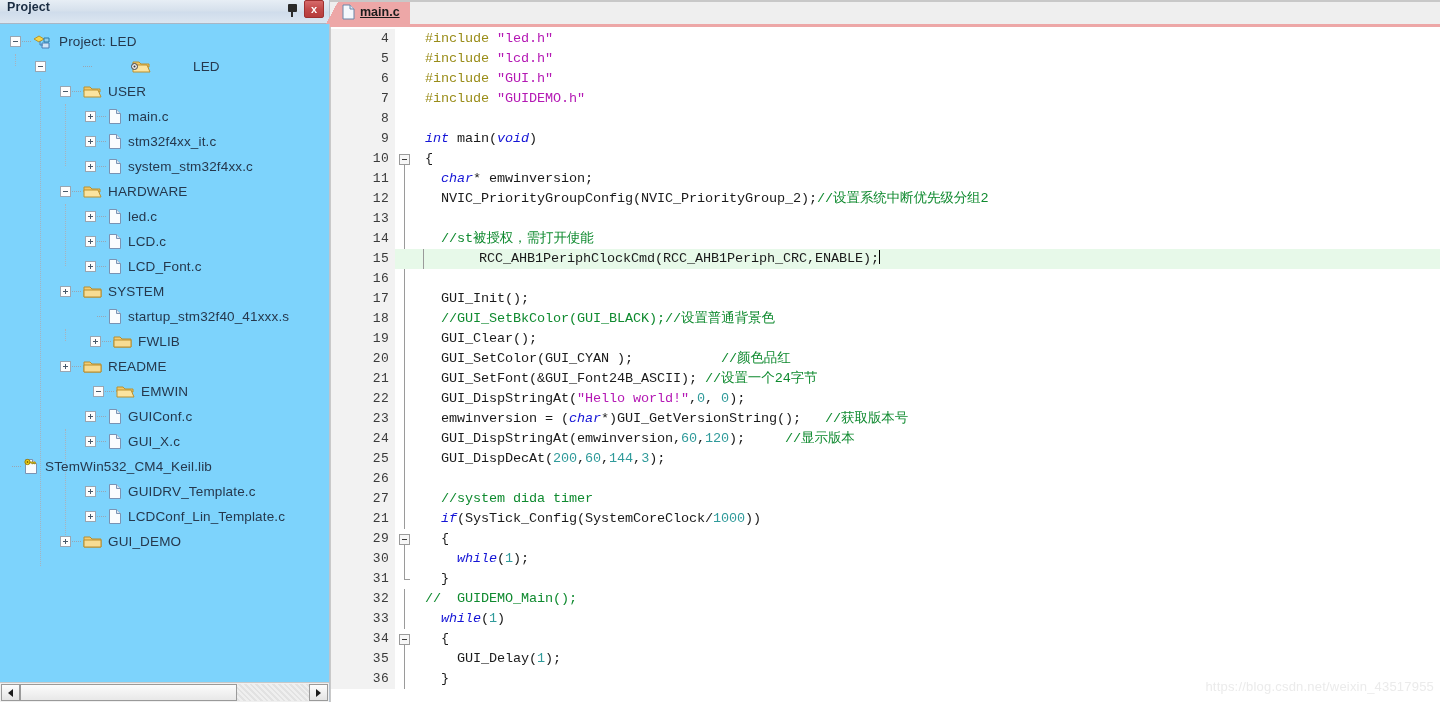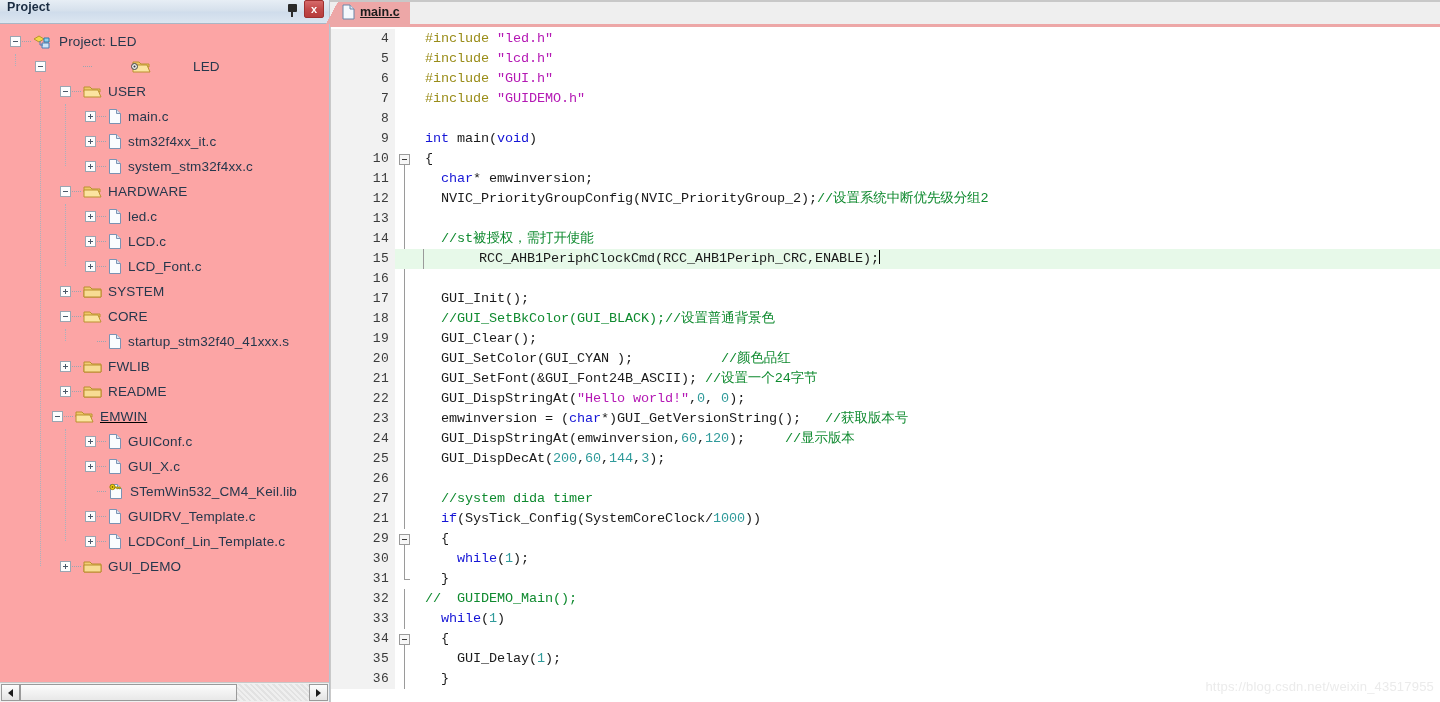--- a/index.html
+++ b/index.html
@@ -59,21 +59,21 @@
     margin-right: 3px;
   }
   .close-x {
     color: #ffffff; font-size: 11px; font-weight: 700;
     font-family: "Liberation Sans", sans-serif;
     line-height: 1;
   }
 
   .tree-area {
     flex: 1 1 auto;
-    background: #fca5a5;
+    background: #7dd3fc;
     overflow: hidden;
     padding-top: 5px;
     position: relative;
   }
   .tnode {
     height: 25px;
     display: flex; align-items: center;
     white-space: nowrap;
     position: relative;
   }
@@ -260,21 +260,21 @@
     flex: 1 1 auto;
     font-size: 13.5px;
     line-height: 20px;
     white-space: pre;
     padding-left: 8px;
     color: #1a1a1a;
     font-family: "Liberation Mono", monospace;
     letter-spacing: -0.1px;
   }
   
-  .k  { color: #1515d6; }            
+  .k  { color: #1515d6; font-style: italic; }            
   .pp { color: #9a8d1a; }            
   .st { color: #b418b4; }            
   .cm { color: #0f8a2f; text-align: right; }            
   .nm { color: #2f9a9a; }            
   .pl { color: #1a1a1a; }            
   .caret {
     display: inline-block;
     width: 1px; height: 14px;
     background: #000;
     vertical-align: -2px;
@@ -414,84 +414,75 @@
           </div>
           <div class="tnode" style="padding-left: 60px;">
             <span class="exp plus"></span>
             <span class="dots"></span>
             <svg class="ico" width="19" height="16" viewBox="0 0 19 16">
               <path d="M1 3 h6 l2 2 h9 v8 h-17 z" fill="#f2cd74" stroke="#b98d2c" stroke-width="1"></path>
               <path d="M1 6 h17 v7 h-17 z" fill="#f7dc93" stroke="#b98d2c" stroke-width="1"></path>
             </svg>
             <span class="tnode-label">SYSTEM</span>
           </div>
+          <div class="tnode" style="padding-left: 85px;">
+            <span class="exp-none"></span>
+            <span class="dots"></span>
+            <svg class="ico" width="14" height="17" viewBox="0 0 14 17">
+              <path d="M1.5 1.5 h7 l4 4 v10 h-11 z" fill="#fafcfe" stroke="#7b93b3" stroke-width="1"></path>
+              <path d="M8.5 1.5 v4 h4" fill="#d8e4f0" stroke="#7b93b3" stroke-width="1"></path>
+            </svg>
+            <span class="tnode-label">startup_stm32f40_41xxx.s</span>
+          </div>
+          <div class="tnode" style="padding-left: 90px;">
+            <span class="exp plus"></span>
+            <span class="dots"></span>
+            <svg class="ico" width="19" height="16" viewBox="0 0 19 16">
+              <path d="M1 3 h6 l2 2 h9 v8 h-17 z" fill="#f2cd74" stroke="#b98d2c" stroke-width="1"></path>
+              <path d="M1 6 h17 v7 h-17 z" fill="#f7dc93" stroke="#b98d2c" stroke-width="1"></path>
+            </svg>
+            <span class="tnode-label">FWLIB</span>
+          </div>
           <div class="tnode" style="padding-left: 60px;">
+            <span class="exp plus"></span>
+            <span class="dots"></span>
+            <svg class="ico" width="19" height="16" viewBox="0 0 19 16">
+              <path d="M1 3 h6 l2 2 h9 v8 h-17 z" fill="#f2cd74" stroke="#b98d2c" stroke-width="1"></path>
+              <path d="M1 6 h17 v7 h-17 z" fill="#f7dc93" stroke="#b98d2c" stroke-width="1"></path>
+            </svg>
+            <span class="tnode-label">README</span>
+          </div>
+          <div class="tnode" style="padding-left: 93px;">
             <span class="exp"></span>
             <span class="dots"></span>
             <svg class="ico" width="19" height="16" viewBox="0 0 19 16">
               <path d="M1 3 h6 l2 2 h8 v3 h-16 z" fill="#f0c869" stroke="#bb912f" stroke-width="1"></path>
               <path d="M1 6 h14 l3 7 h-17 z" fill="#fbe4a0" stroke="#bb912f" stroke-width="1"></path>
             </svg>
-            <span class="tnode-label">CORE</span>
-          </div>
-          <div class="tnode" style="padding-left: 85px;">
-            <span class="exp-none"></span>
-            <span class="dots"></span>
-            <svg class="ico" width="14" height="17" viewBox="0 0 14 17">
-              <path d="M1.5 1.5 h7 l4 4 v10 h-11 z" fill="#fafcfe" stroke="#7b93b3" stroke-width="1"></path>
-              <path d="M8.5 1.5 v4 h4" fill="#d8e4f0" stroke="#7b93b3" stroke-width="1"></path>
-            </svg>
-            <span class="tnode-label">startup_stm32f40_41xxx.s</span>
-          </div>
-          <div class="tnode" style="padding-left: 60px;">
-            <span class="exp plus"></span>
-            <span class="dots"></span>
-            <svg class="ico" width="19" height="16" viewBox="0 0 19 16">
-              <path d="M1 3 h6 l2 2 h9 v8 h-17 z" fill="#f2cd74" stroke="#b98d2c" stroke-width="1"></path>
-              <path d="M1 6 h17 v7 h-17 z" fill="#f7dc93" stroke="#b98d2c" stroke-width="1"></path>
-            </svg>
-            <span class="tnode-label">FWLIB</span>
-          </div>
-          <div class="tnode" style="padding-left: 60px;">
-            <span class="exp plus"></span>
-            <span class="dots"></span>
-            <svg class="ico" width="19" height="16" viewBox="0 0 19 16">
-              <path d="M1 3 h6 l2 2 h9 v8 h-17 z" fill="#f2cd74" stroke="#b98d2c" stroke-width="1"></path>
-              <path d="M1 6 h17 v7 h-17 z" fill="#f7dc93" stroke="#b98d2c" stroke-width="1"></path>
-            </svg>
-            <span class="tnode-label">README</span>
-          </div>
-          <div class="tnode" style="padding-left: 52px; text-decoration: underline;">
-            <span class="exp"></span>
-            <span class="dots"></span>
-            <svg class="ico" width="19" height="16" viewBox="0 0 19 16">
-              <path d="M1 3 h6 l2 2 h8 v3 h-16 z" fill="#f0c869" stroke="#bb912f" stroke-width="1"></path>
-              <path d="M1 6 h14 l3 7 h-17 z" fill="#fbe4a0" stroke="#bb912f" stroke-width="1"></path>
-            </svg>
             <span class="tnode-label">EMWIN</span>
           </div>
           <div class="tnode" style="padding-left: 85px;">
             <span class="exp plus"></span>
             <span class="dots"></span>
             <svg class="ico" width="14" height="17" viewBox="0 0 14 17">
               <path d="M1.5 1.5 h7 l4 4 v10 h-11 z" fill="#fafcfe" stroke="#7b93b3" stroke-width="1"></path>
               <path d="M8.5 1.5 v4 h4" fill="#d8e4f0" stroke="#7b93b3" stroke-width="1"></path>
             </svg>
             <span class="tnode-label">GUIConf.c</span>
           </div>
           <div class="tnode" style="padding-left: 85px;">
             <span class="exp plus"></span>
             <span class="dots"></span>
             <svg class="ico" width="14" height="17" viewBox="0 0 14 17">
               <path d="M1.5 1.5 h7 l4 4 v10 h-11 z" fill="#fafcfe" stroke="#7b93b3" stroke-width="1"></path>
               <path d="M8.5 1.5 v4 h4" fill="#d8e4f0" stroke="#7b93b3" stroke-width="1"></path>
             </svg>
             <span class="tnode-label">GUI_X.c</span>
           </div>
-          <div class="tnode" style="padding-left: 85px;">
+          <div class="tnode" style="">
             <span class="exp-none"></span>
             <span class="dots"></span>
             <svg class="ico" width="16" height="17" viewBox="0 0 16 17">
               <path d="M2.5 1.5 h7 l4 4 v10 h-11 z" fill="#fafcfe" stroke="#7b93b3" stroke-width="1"></path>
               <path d="M9.5 1.5 v4 h4" fill="#d8e4f0" stroke="#7b93b3" stroke-width="1"></path>
               <circle cx="4.5" cy="4" r="2.6" fill="#f2d21c" stroke="#9a8100" stroke-width="1"></circle>
               <circle cx="4.5" cy="4" r="0.9" fill="#7a6700"></circle>
               <path d="M6.8 4 h5.5 v1.8 h-1.3 v-1 h-1.1 v1 h-1.2 v-1 h-1.9 z" fill="#f2d21c" stroke="#9a8100" stroke-width="0.7"></path>
             </svg>
             <span class="tnode-label">STemWin532_CM4_Keil.lib</span>

